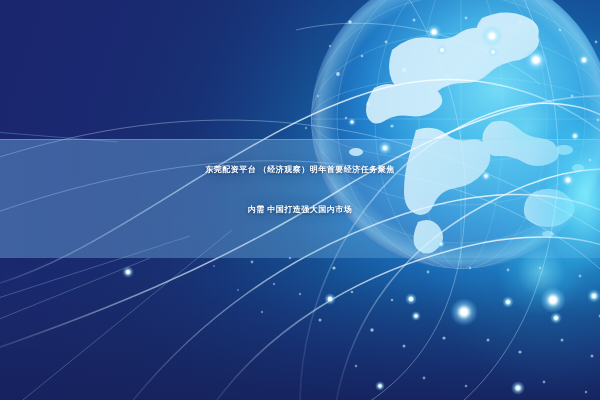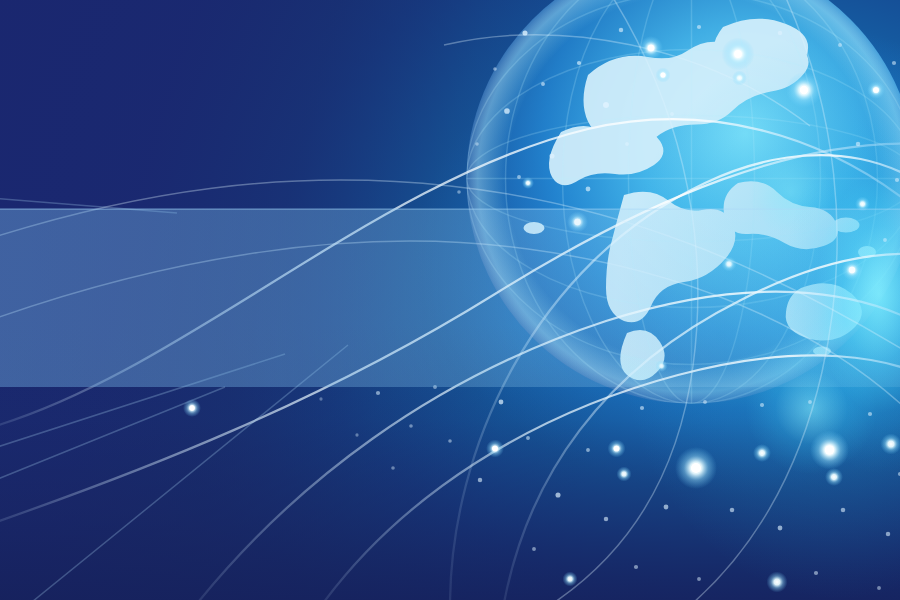--- a/index.html
+++ b/index.html
@@ -298,15 +298,17 @@
       <circle cx="262" cy="312" r="1.2" opacity="0.42"></circle>
       <circle cx="238" cy="290" r="1.1" opacity="0.38"></circle>
       <circle cx="214" cy="266" r="1.1" opacity="0.35"></circle>
     </g>
   </svg>
 
   <div class="layer" id="light-band"></div>
   <div class="layer" id="light-band-top"></div>
 
   <div id="headline">
+    <span class="hl-line" id="hl-line-1" style="font-size: 8px;">东莞配资平台 （经济观察）明年首要经济任务聚焦</span>
+    <span class="hl-line" id="hl-line-2" style="font-size: 8px;">内需 中国打造强大国内市场</span>
   </div>
 
 </div>
 
 </body></html>

